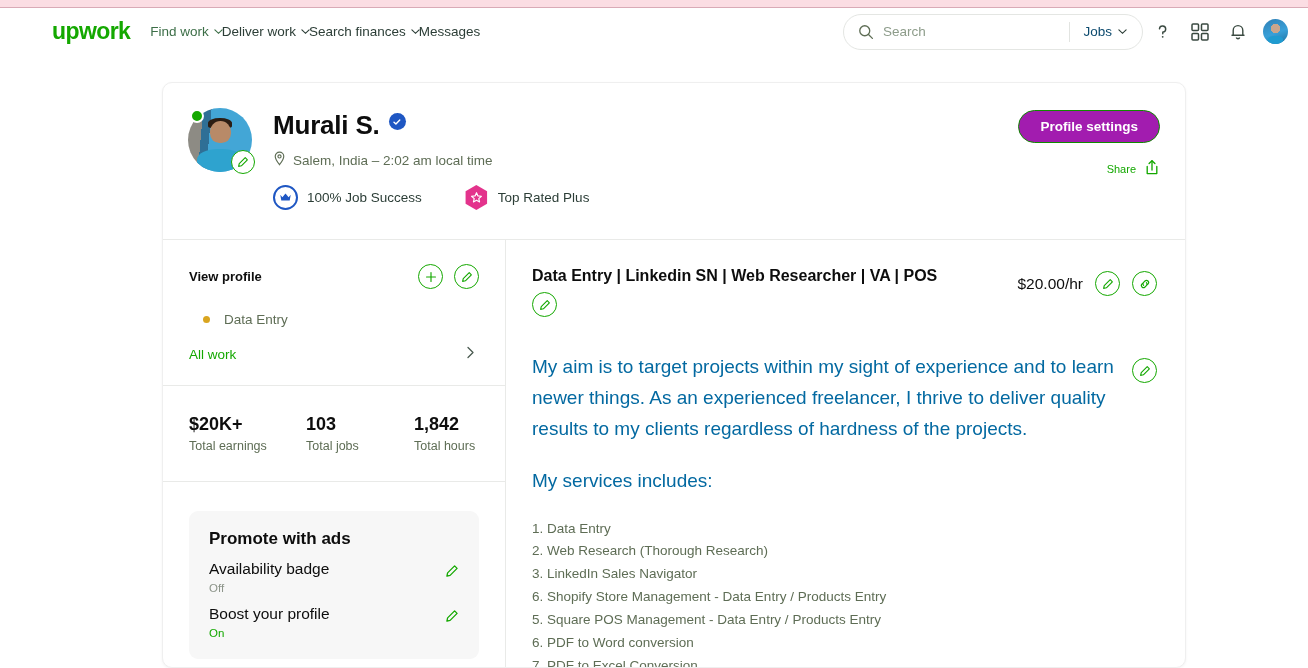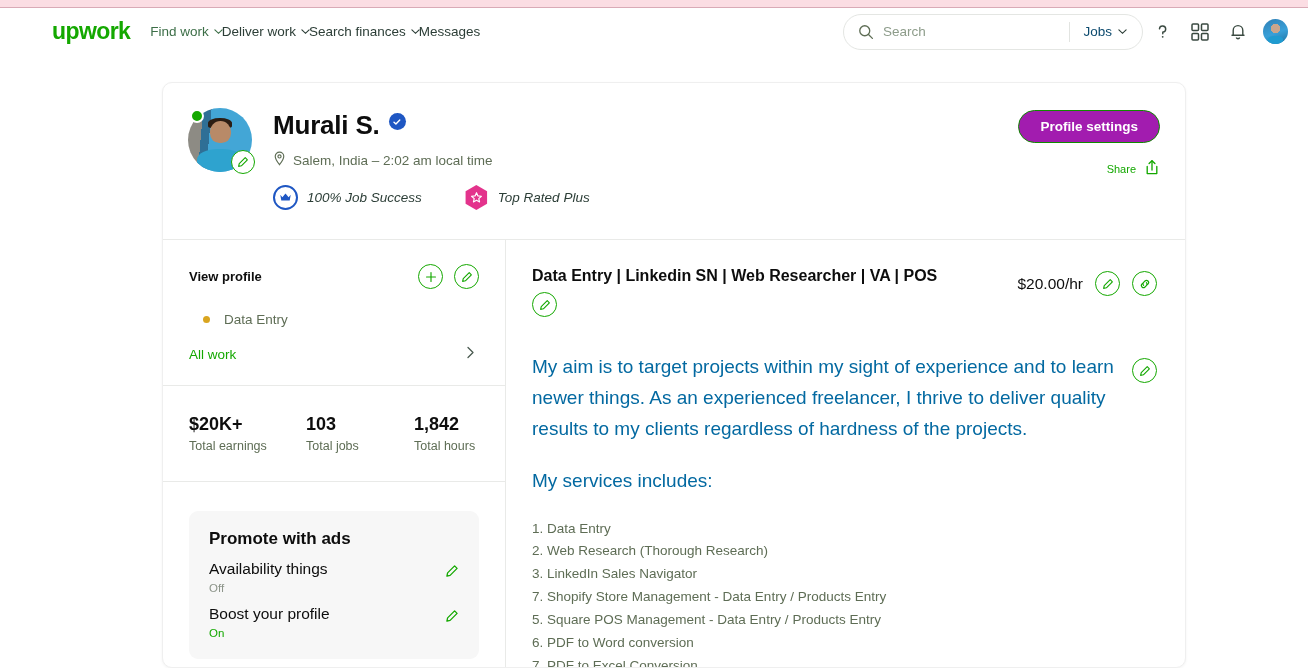--- a/index.html
+++ b/index.html
@@ -114,21 +114,21 @@
   }
 
   .loc-row {
     position:absolute; left:110px; top:68px;
     display:flex; align-items:center; gap:7px;
     font-size:13.5px; color:#5e6d55;
   }
 
   .badges {
     position:absolute; left:110px; top:102px;
-    display:flex; align-items:flex-start; gap:14px;font-style:italic;
+    display:flex; align-items:flex-start; gap:14px;
   }
   .badge { display:flex; align-items:center; gap:9px; cursor:pointer; }
   .badge-label { font-size:13.5px; color:#2c3e37; }
   .jss-ring {
     width:25px; height:25px; border-radius:50%; border:2px solid #1f57c3;
     display:flex; align-items:center; justify-content:center; background:#fff;
   }
   .hexbadge {
     width:25px; height:25px; background:#e3338c;
     clip-path: polygon(50% 0%, 93% 25%, 93% 75%, 50% 100%, 7% 75%, 7% 25%);
@@ -428,21 +428,21 @@
           </div>
         </div>
 
         <div class="hr" style="margin-top:28px;"></div>
 
         <div class="promote">
           <div class="promote-title">Promote with ads</div>
 
           <div class="promo-row">
             <div>
-              <div class="promo-name">Availability things</div>
+              <div class="promo-name">Availability badge</div>
               <div class="promo-state">Off</div>
             </div>
             <span class="pencil-plain">
               <svg width="14" height="14" viewBox="0 0 14 14">
                 <path d="M9.6 1.9 l2.5 2.5 -7 7 -3.2 0.7 0.7 -3.2 z" fill="none" stroke="#14a800" stroke-width="1.3" stroke-linejoin="round"></path>
               </svg>
             </span>
           </div>
 
           <div class="promo-row">
@@ -496,21 +496,21 @@
             </svg>
           </span>
         </div>
 
         <div class="desc-text" style="margin-top:22px;">My services includes:</div>
 
         <div class="svc-list">
           <div>1. Data Entry</div>
           <div>2. Web Research (Thorough Research)</div>
           <div>3. LinkedIn Sales Navigator</div>
-          <div>7. Shopify Store Management - Data Entry / Products Entry</div>
+          <div>6. Shopify Store Management - Data Entry / Products Entry</div>
           <div>5. Square POS Management - Data Entry / Products Entry</div>
           <div>6. PDF to Word conversion</div>
           <div>7. PDF to Excel Conversion</div>
 
         </div>
 
       </div>
     </div>
   </div>
 </div>

